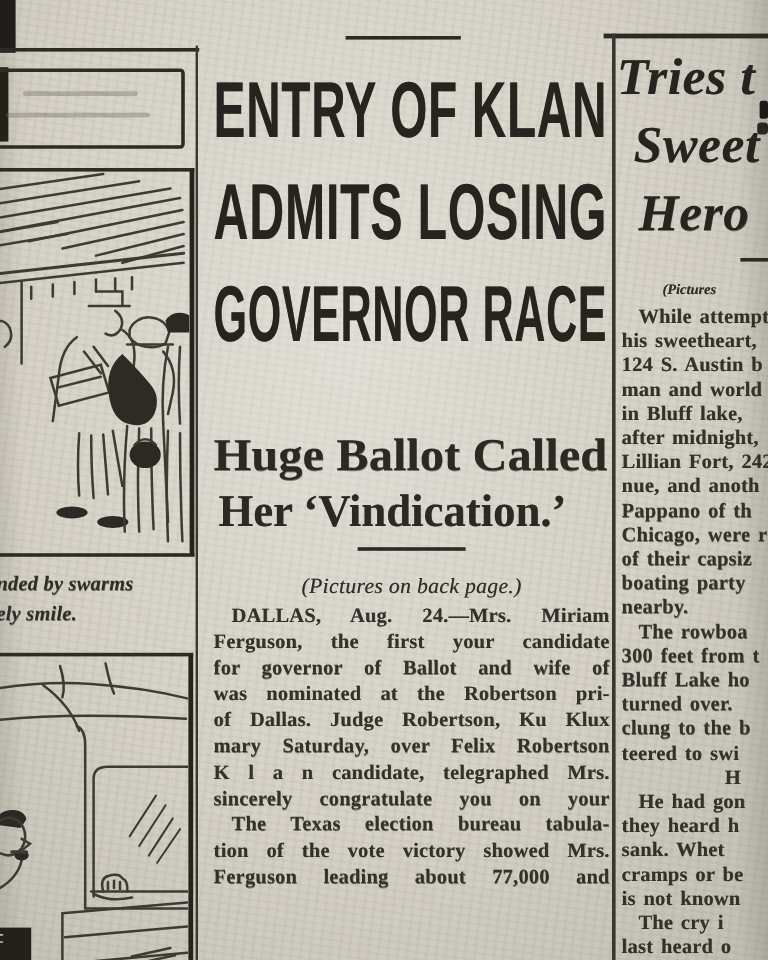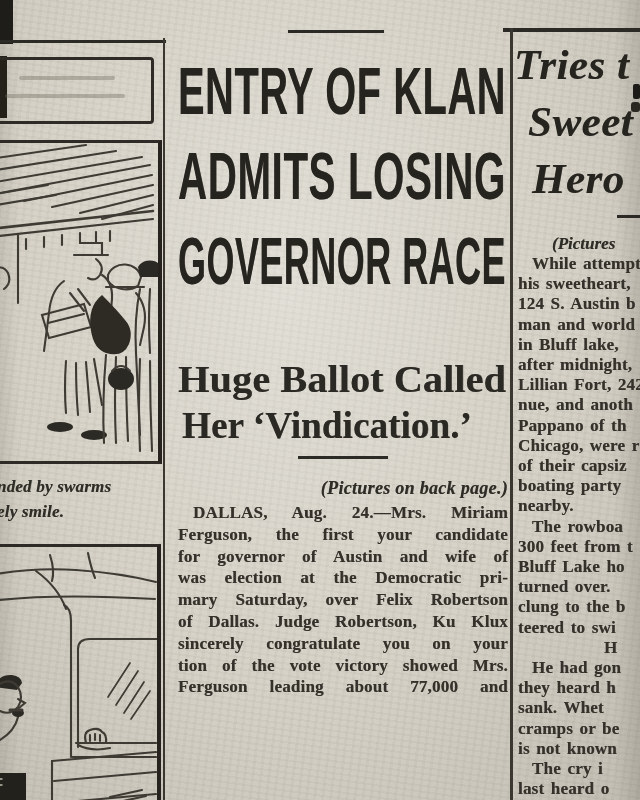--- a/index.html
+++ b/index.html
@@ -38,37 +38,37 @@
     font-weight:bold; font-style:italic; font-size:17px; line-height:25px;
     margin-left:-3px; letter-spacing:0.2px; color:#2f2d27;}
   
   .c-dash{ left:288px; top:30px; width:96px; height:3px; }
   .headline-svg{ position:absolute; left:176px; top:56px; }
   .headline-svg text{ font-family:"Liberation Sans", sans-serif; font-weight:bold;
     fill:#26241f; letter-spacing:1px;}
   .subhead-svg{ position:absolute; left:176px; top:352px; }
   .subhead-svg text{ font-family:"Liberation Serif", serif; font-weight:bold; fill:#2b2923; }
   .sub-rule{ left:298px; top:456px; width:90px; height:3px; }
-  .pictures-note{ position:absolute; left:178px; top:478px; width:330px; text-align:right;
-    font-weight:bold; font-style:italic; font-size:18px; color:#2e2c26; letter-spacing:0.3px;}
+  .pictures-note{ position:absolute; left:178px; top:478px; width:330px; text-align:center;
+    font-weight:normal; font-style:italic; font-size:18px; color:#2e2c26; letter-spacing:0.3px;}
   .c-body{ position:absolute; left:178px; top:502px; width:330px;
     font-size:17px; font-weight:700; line-height:21.8px; letter-spacing:0.2px; word-spacing:2.5px;}
   .c-body .bl{ text-align:justify; text-align-last:justify; }
   .c-body .bl.end{ text-align-last:left; }
   .bl.indent{ text-indent:15px; }
   
   .r-rule{ left:503px; top:28px; width:137px; height:4px; }
   .r-headline{ position:absolute; left:514px; top:36px; width:200px;
     font-weight:bold; font-style:italic; font-size:43px; line-height:57px;
     color:#26241f; white-space:nowrap; letter-spacing:0.5px;}
   .r-headline .hl2{ margin-left:14px; }
   .r-headline .hl3{ margin-left:18px; }
   .hero-dash{ left:617px; top:215px; width:23px; height:3px; }
   .r-pictures{ position:absolute; left:552px; top:234px; font-weight:bold; font-style:italic;
-    font-size:17px; color:#2e2c26; white-space:nowrap;}
+    font-size:12px; color:#2e2c26; white-space:nowrap;}
   .r-body{ position:absolute; left:518px; top:254px; width:130px;
     font-size:17px; font-weight:700; line-height:20.2px; letter-spacing:0.2px; word-spacing:2px;}
   .r-body .bl{ text-align:left; white-space:nowrap; }
   .r-body .bl.indent{ text-indent:14px; }
   .r-body .bl.subhead{ padding-left:86px; }
 </style>
 </head>
 <body>
 
 <div class="page ink">
@@ -216,25 +216,27 @@
     <text x="6" y="86" font-size="38" textLength="290" lengthAdjust="spacingAndGlyphs">Her ‘Vindication.’</text>
   </svg>
 
   <div class="hline sub-rule"></div>
 
   <div class="pictures-note">(Pictures on back page.)</div>
 
   <div class="c-body">
       <div class="bl indent">DALLAS, Aug. 24.—Mrs. Miriam</div>
       <div class="bl">Ferguson, the first your candidate</div>
-      <div class="bl">for governor of Austin and wife of</div>
-      <div class="bl">was election at the Democratic pri-</div>
+      <div class="bl">for governor of Ballot and wife of</div>
+      <div class="bl">was nominated at the Robertson pri-</div>
+      <div class="bl">of Dallas. Judge Robertson, Ku Klux</div>
       <div class="bl">mary Saturday, over Felix Robertson</div>
-      <div class="bl">of Dallas. Judge Robertson, Ku Klux</div>
+      <div class="bl">K l a n candidate, telegraphed Mrs.</div>
       <div class="bl">sincerely congratulate you on your</div>
+      <div class="bl indent">The Texas election bureau tabula-</div>
       <div class="bl">tion of the vote victory showed Mrs.</div>
       <div class="bl">Ferguson leading about 77,000 and</div>
     </div>
 
   <div class="r-headline">
     <div class="hl1">Tries t</div>
     <div class="hl2">Sweet</div>
     <div class="hl3">Hero</div>
   </div>
   <div class="hline hero-dash"></div>

